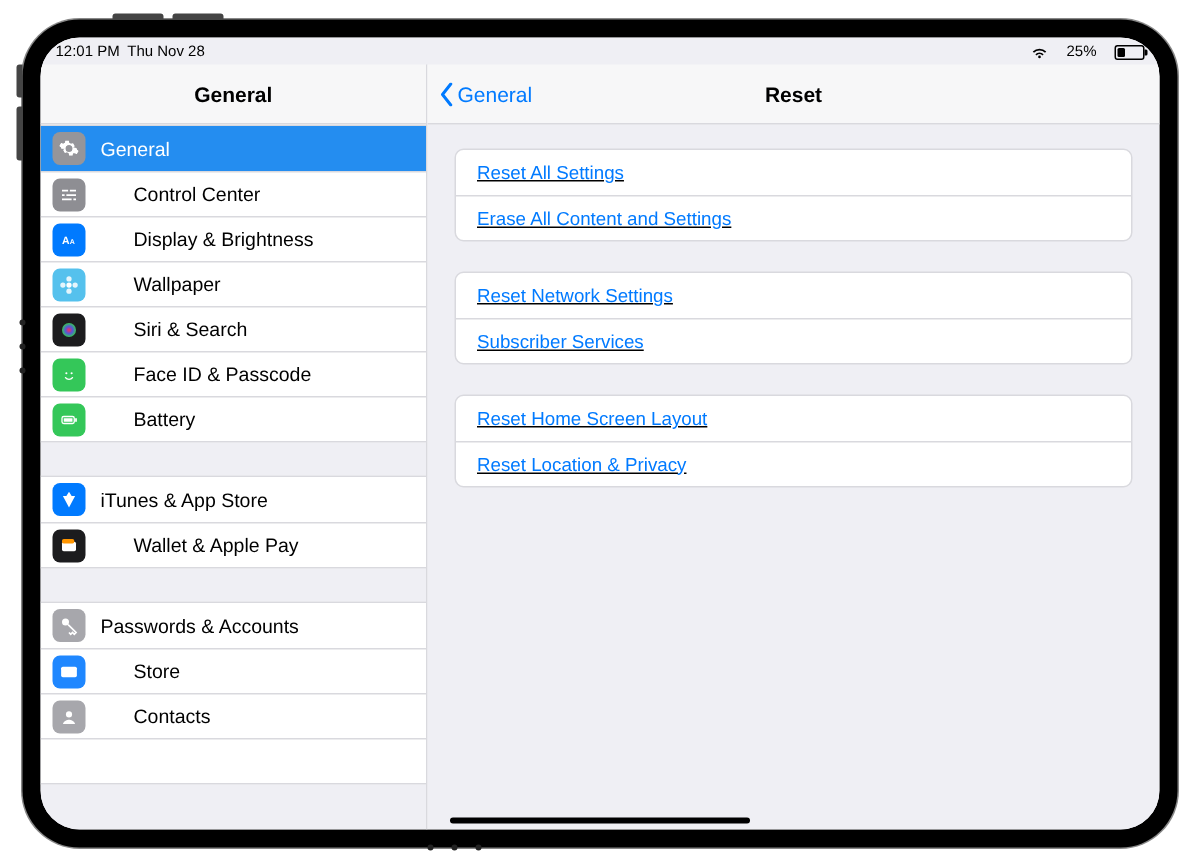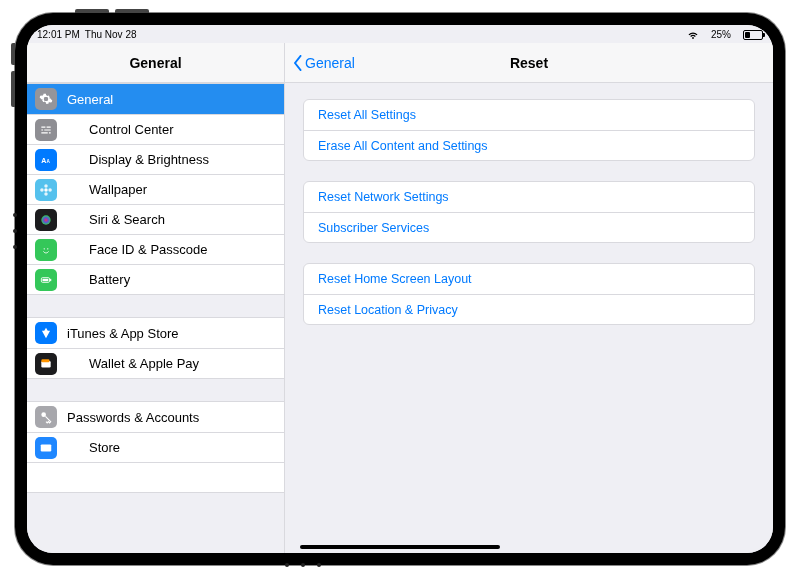--- a/index.html
+++ b/index.html
@@ -187,20 +187,21 @@
   .detail-body {
     padding: 16px 18px;
     overflow:auto;
   }
   .card {
     background: var(--white);
     border: 1px solid var(--sep);
     border-radius: 6px;
     margin-bottom: 20px;
     overflow:hidden;
+    text-decoration:underline;
   }
   .card .crow + .crow { border-top: 1px solid var(--sep); text-align: right; }
   .crow {
     height: 30px;
     display:flex;
     align-items:center;
     padding: 0 14px;
     font-size: 12.5px;
     color: var(--blue);
     cursor:pointer;
@@ -367,20 +368,29 @@
               </div>
               <div class="row">
                 <span class="icon" style="background: rgb(31, 135, 255);">
                   <svg viewBox="0 0 24 24">
                     <rect x="3" y="6" width="18" height="12" rx="2" fill="currentColor"></rect>
                     <path d="M3 8l9 6 9-6" stroke="#fff" stroke-width="1.5" fill="none"></path>
                   </svg>
                 </span>
                 <span>Store</span>
               </div>
+              <div class="row">
+                <span class="icon" style="background: rgb(167, 167, 172);">
+                  <svg viewBox="0 0 24 24">
+                    <circle cx="12" cy="9" r="3.5" fill="currentColor"></circle>
+                    <path d="M5 20c1-4 5-5 7-5s6 1 7 5" fill="currentColor"></path>
+                  </svg>
+                </span>
+                <span>Contacts</span>
+              </div>
               <div class="row"></div>
             </div>
           </div>
       </aside>
 
       <main class="detail">
         <div class="navbar right">
           <div class="back">
             <svg class="chev" viewBox="0 0 10 16">
                 <path d="M7.5 1L2 8l5.5 7" stroke="#007aff" stroke-width="2" fill="none" stroke-linecap="round" stroke-linejoin="round"></path>

